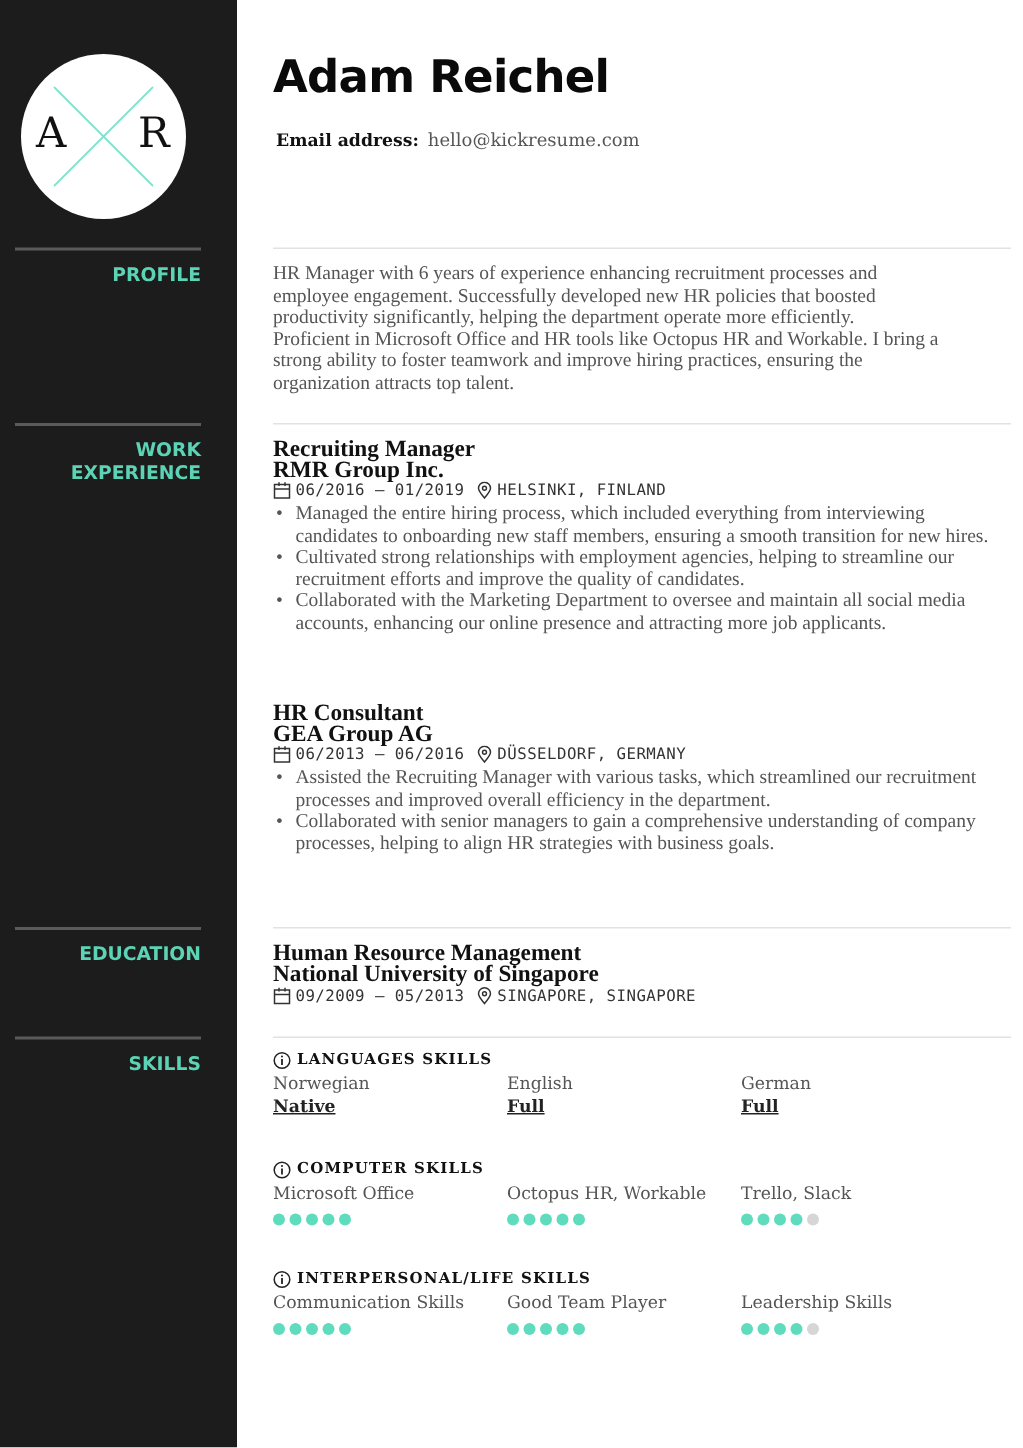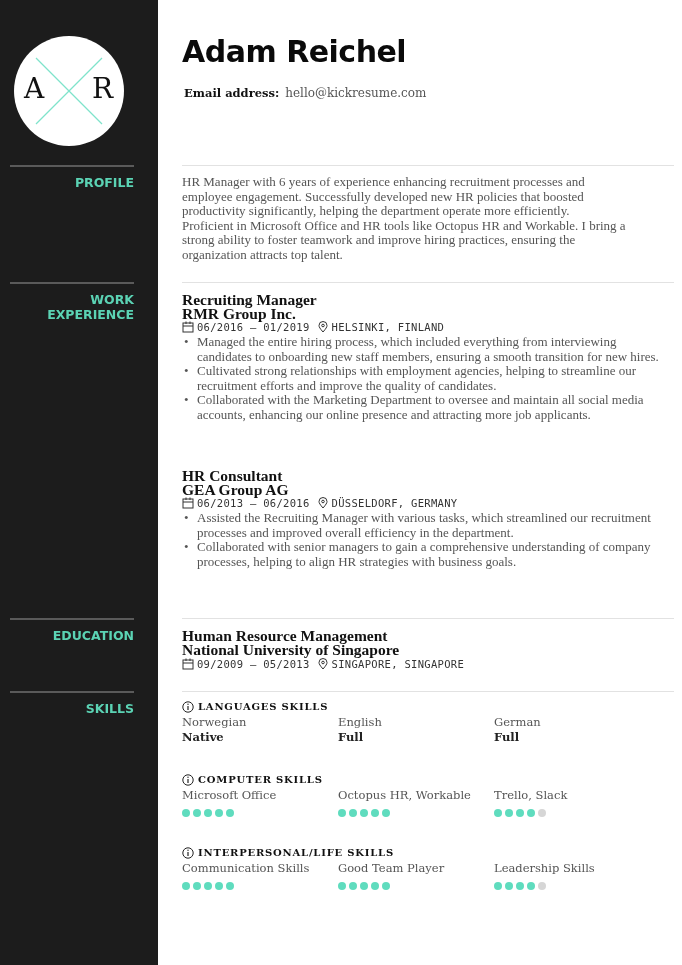--- a/index.html
+++ b/index.html
@@ -19,21 +19,21 @@
   .para { position:absolute; left:182px; width:480px; font-family:"Liberation Serif", serif; font-size:13px; line-height:14.6px; color:#555; }
   .jt { position:absolute; left:182px; font-family:"Liberation Serif", serif; font-weight:bold; font-size:15.5px; color:#111; line-height:15px; }
   .meta { position:absolute; left:182px; font-family:"DejaVu Sans Mono", monospace; font-size:10.5px; color:#333; letter-spacing:0.3px; display:flex; align-items:flex-start; gap:3px; }
   .meta svg { flex:none; }
   ul.bul { position:absolute; left:182px; width:480px; list-style:none; font-family:"Liberation Serif", serif; font-size:13px; line-height:14.6px; color:#555; }
   ul.bul li { position:relative; padding-left:15px; }
   ul.bul li::before { content:"•"; position:absolute; left:2px; top:0; color:#555; }
   .sk-head { position:absolute; left:182px; display:flex; align-items:flex-start; gap:4px; font-family:"DejaVu Serif", serif; font-weight:bold; font-size:10px; letter-spacing:0.8px; color:#111; }
   .sk-cell { position:absolute; width:150px; }
   .sk-name { font-family:"DejaVu Serif", serif; font-size:11.5px; color:#555; line-height:14px; }
-  .sk-level { font-family:"DejaVu Serif", serif; font-weight:bold; font-size:11.5px; color:#222; line-height:16px; }
+  .sk-level { font-family:"DejaVu Serif", serif; font-weight:bold; font-size:11.5px; color:#222; line-height:16px;text-decoration:underline; }
   .dots { display:flex; gap:3px; margin-top:7px; }
   .dot { width:8px; height:8px; border-radius:50%; background:#5fdcbe; }
   .dot.off { background:#d6d6d6; }
 </style>
 </head>
 <body>
 
 <div class="sidebar">
   <div class="avatar">
     <svg width="110" height="110">

